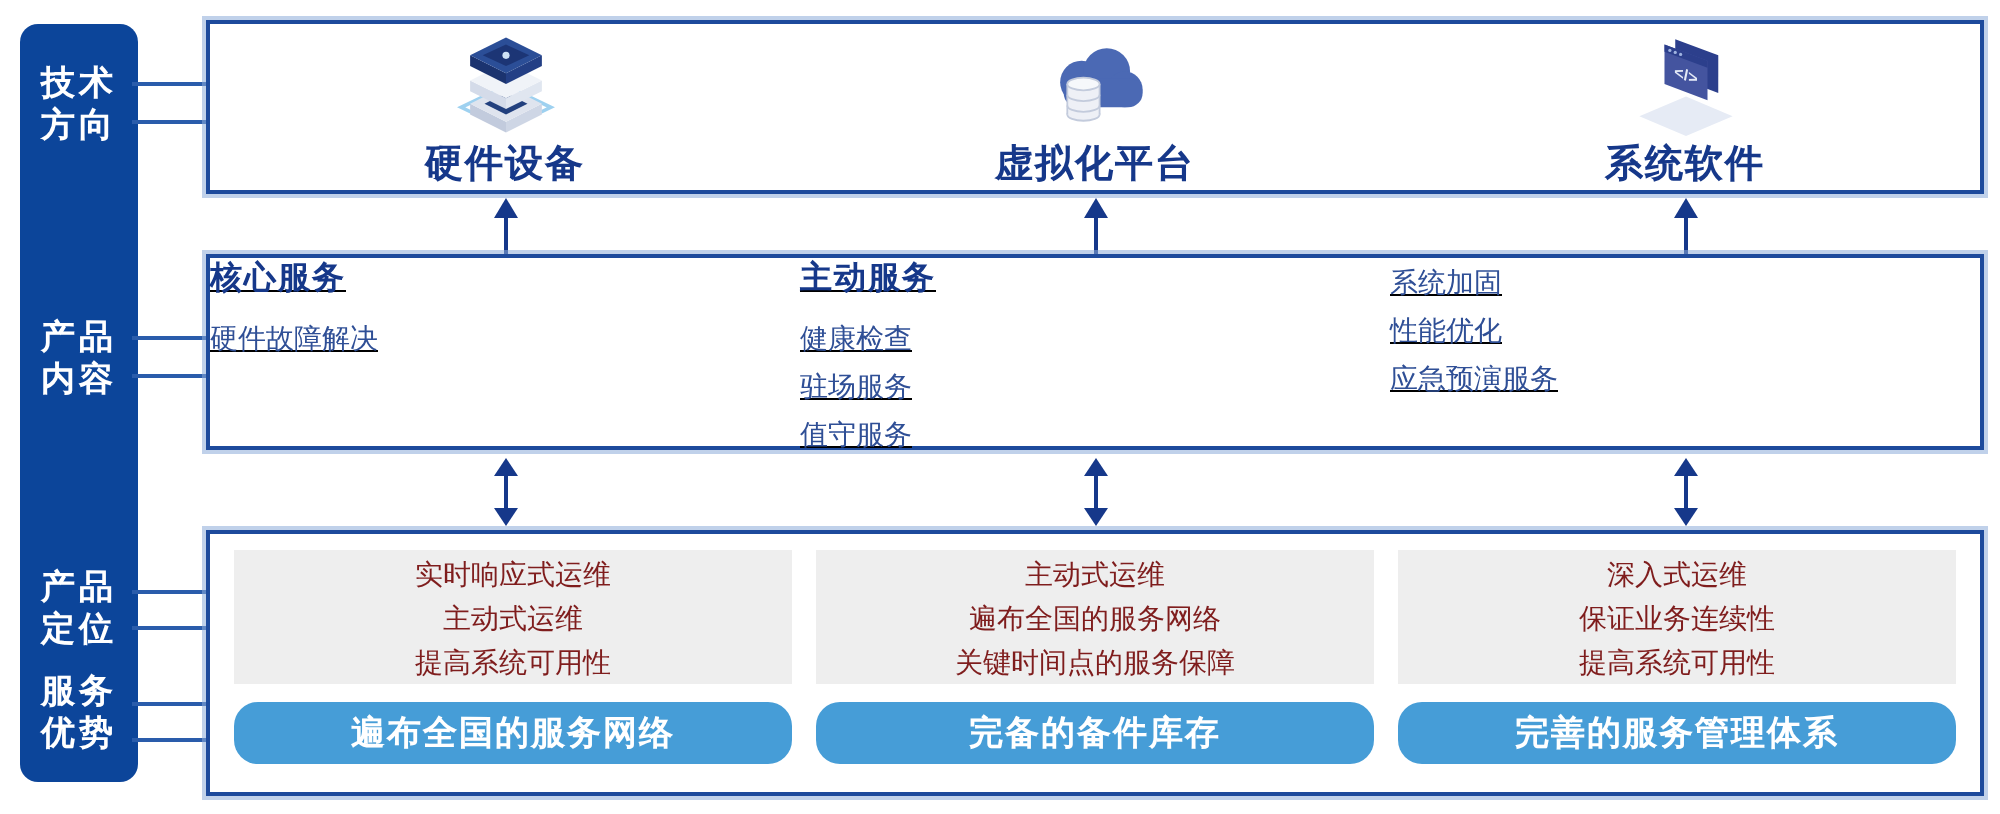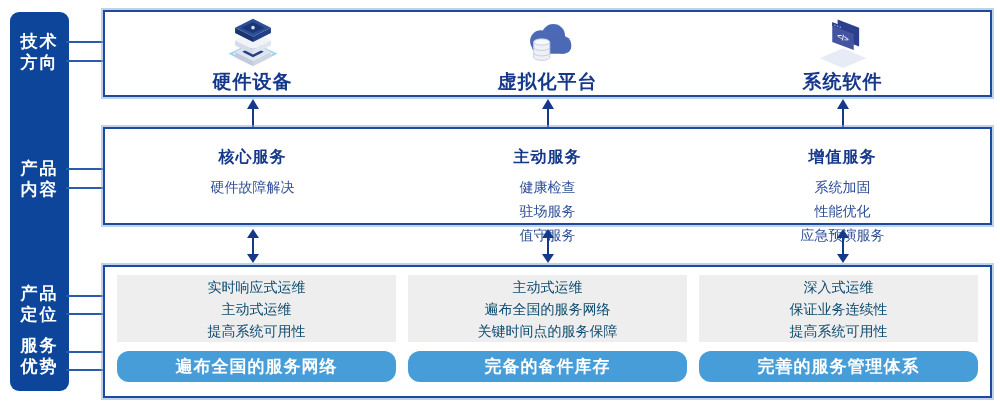--- a/index.html
+++ b/index.html
@@ -49,33 +49,33 @@
   .top-col {
     flex:1; display:flex; flex-direction:column;
     align-items:center; justify-content:flex-start; padding-top:4px;
   }
   .top-col svg { width:60px; height:54px; }
   .top-label {
     margin-top:1px; font-size:19px; font-weight:bold; color:#16388a;
     letter-spacing:1px;
   }
 
-  .mid-col { flex:1; text-align:center; padding-top:18px; }
+  .mid-col { flex:1; padding-top:0;text-decoration:underline; }
   .mid-heading {
     font-size:16px; font-weight:bold; color:#16388a;
     letter-spacing:1px; margin-bottom:7px;
   }
   .mid-item { font-size:14px; color:#2f4f96; line-height:24px; }
 
   .bottom-col { flex:1; display:flex; flex-direction:column; }
   .gray-panel {
     height:70px; background:#eeeeee;
     display:flex; flex-direction:column; align-items:center; justify-content:center;
   }
-  .gray-line { font-size:14px; color:#0c4a6e; line-height:22px; }
+  .gray-line { font-size:14px; color:#7f1d1d; line-height:22px; }
   .banner {
     margin-top:9px; height:32px; background:#469dd7;
     color:#ffffff; font-size:17px; font-weight:bold; letter-spacing:1px;
     display:flex; align-items:center; justify-content:center;border-radius:12px;
   }
   
   .arrow { position:absolute; }
   .arrow.up1 { left:246px; top:99px; }
   .arrow.up2 { left:541px; top:99px; }
   .arrow.up3 { left:836px; top:99px; }
@@ -184,21 +184,20 @@
       <div class="mid-heading">核心服务</div>
       <div class="mid-item">硬件故障解决</div>
     </div>
     <div class="mid-col">
       <div class="mid-heading">主动服务</div>
       <div class="mid-item">健康检查</div>
       <div class="mid-item">驻场服务</div>
       <div class="mid-item">值守服务</div>
     </div>
     <div class="mid-col">
-      <div class="mid-heading">增值服务</div>
       <div class="mid-item">系统加固</div>
       <div class="mid-item">性能优化</div>
       <div class="mid-item">应急预演服务</div>
     </div>
   </div>
 
   <svg class="arrow db1" width="14" height="34" viewBox="0 0 14 34">
     <polygon points="7,0 13,9 1,9" fill="#16388a"></polygon>
       <polygon points="7,34 13,25 1,25" fill="#16388a"></polygon>
       <rect x="6" y="8" width="2" height="18" fill="#16388a"></rect>

